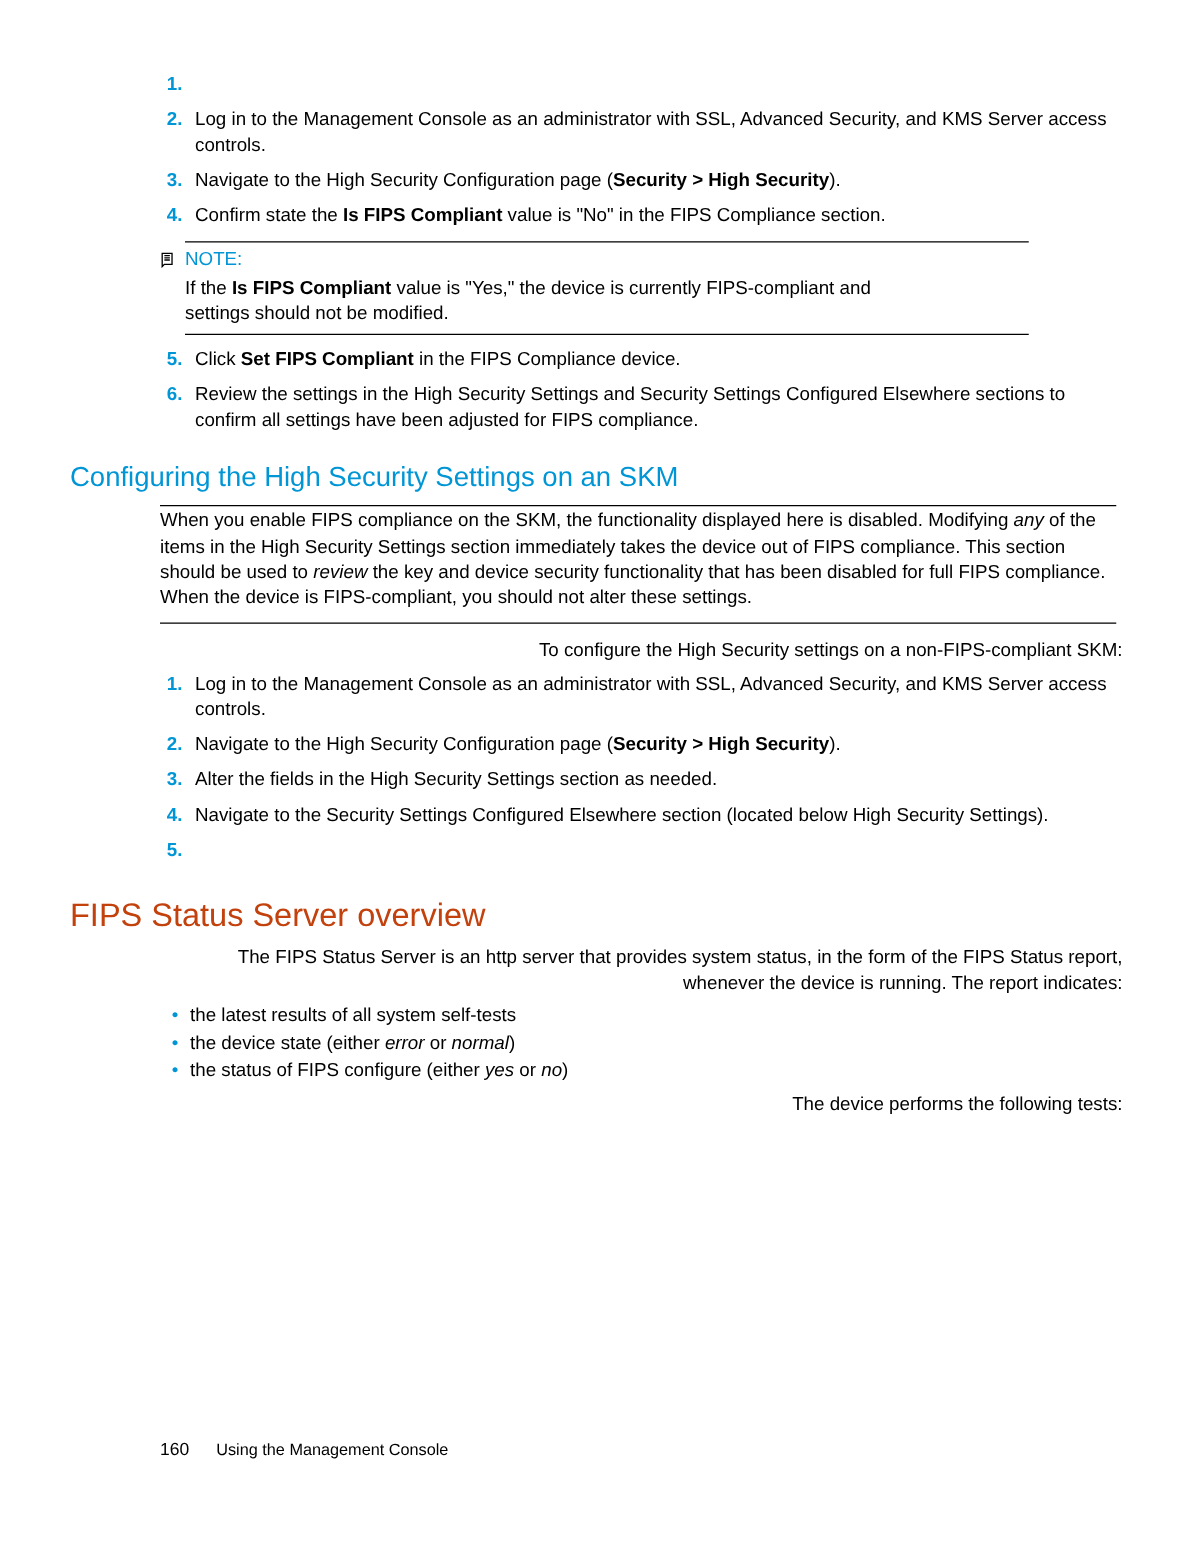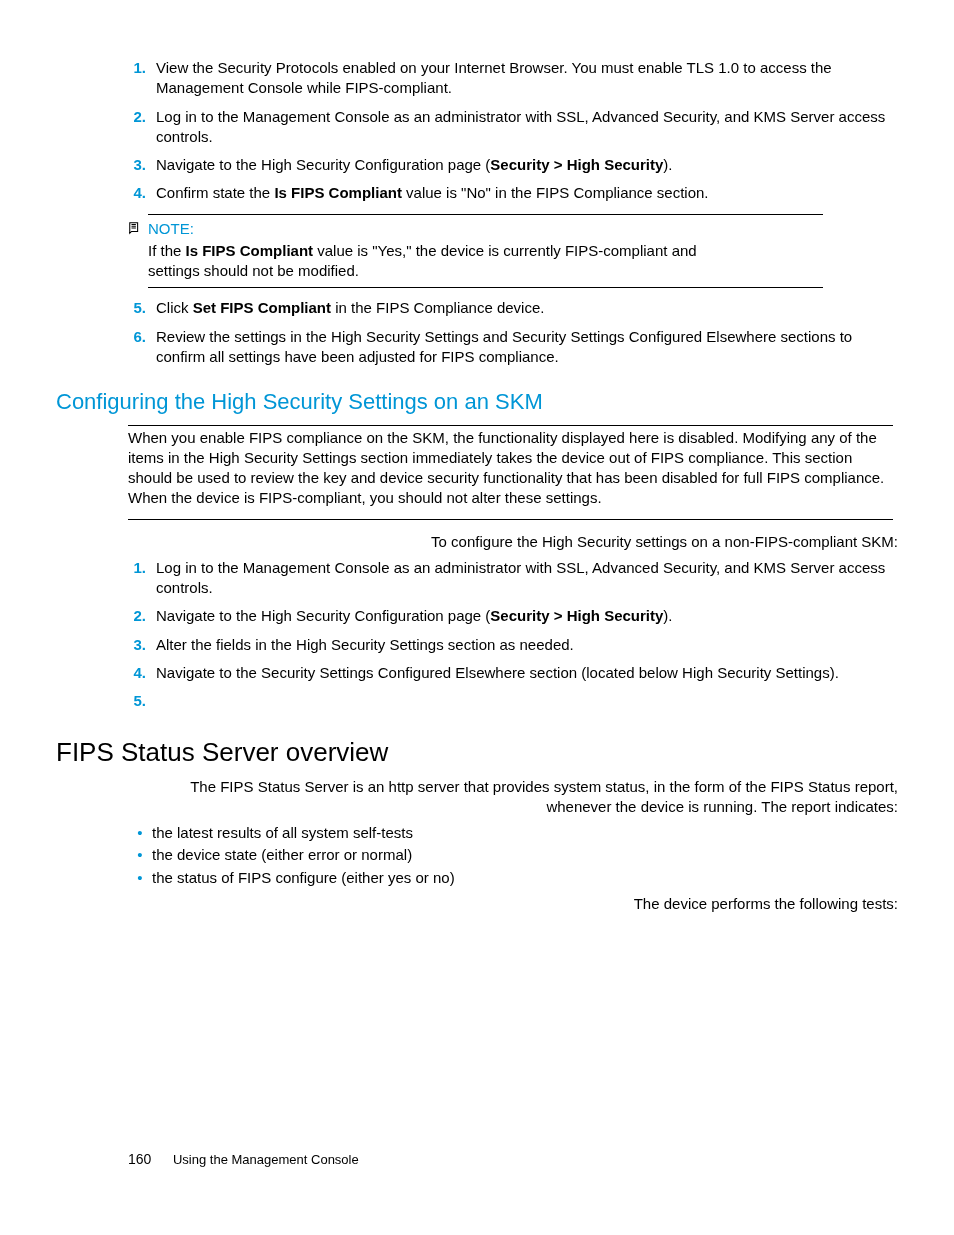--- a/index.html
+++ b/index.html
@@ -80,58 +80,57 @@
   .callout2 .line.bottom    { margin-top: 10px; }
 
   h2.sub {
     font-weight: 400;
     color: #0096d6;
     font-size: 22px;
     margin: 20px 0 8px 0;
   }
   h2.main {
     font-weight: 400;
-    color: #000000;
+    color: #c2410c;
     font-size: 26px;
     margin: 24px 0 6px 0;
   }
 
   .para { margin: 6px 0 6px 72px; text-align: right; }
   .bul-row { display:flex; margin: 0 0 2px 72px; }
   .bul-row .dot {
     flex: 0 0 auto;
     width: 24px;
     text-align: center;
     color: #0096d6;
     font-size: 15px;
     line-height: 1.35;
   }
   .bul-row .bb { flex: 1 1 auto; }
-  .ital { }
+  .ital { font-style: italic; }
 
   .footer {
     position: absolute;
     left: 128px;
     bottom: 66px;
     font-size: 13px;
   }
   .footer .pn { margin-right: 18px; font-size: 14px;}
   .footer .tx { }
   svg.important-ic { width:14px; height:14px; vertical-align:-2px;}
   svg.note-ic      { width:14px; height:14px; vertical-align:-2px;}
 </style>
 </head>
 <body>
 
 <div class="page">
 
   <div class="ol-block">
       <div class="li-row">
         <div class="num">1.</div>
-        <div class="li-body"><span>View the Security Protocols enabled on your Internet Browser.  You must enable TLS 1.0 to access the Management Console while FIPS-compliant.</span></div>
       </div>
       <div class="li-row">
         <div class="num">2.</div>
         <div class="li-body"><span>Log in to the Management Console as an administrator with SSL, Advanced Security, and KMS Server access controls.</span></div>
       </div>
       <div class="li-row">
         <div class="num">3.</div>
         <div class="li-body"><span>Navigate to the High Security Configuration page (</span><span class="bold">Security &gt; High Security</span><span>).</span></div>
       </div>
       <div class="li-row">

